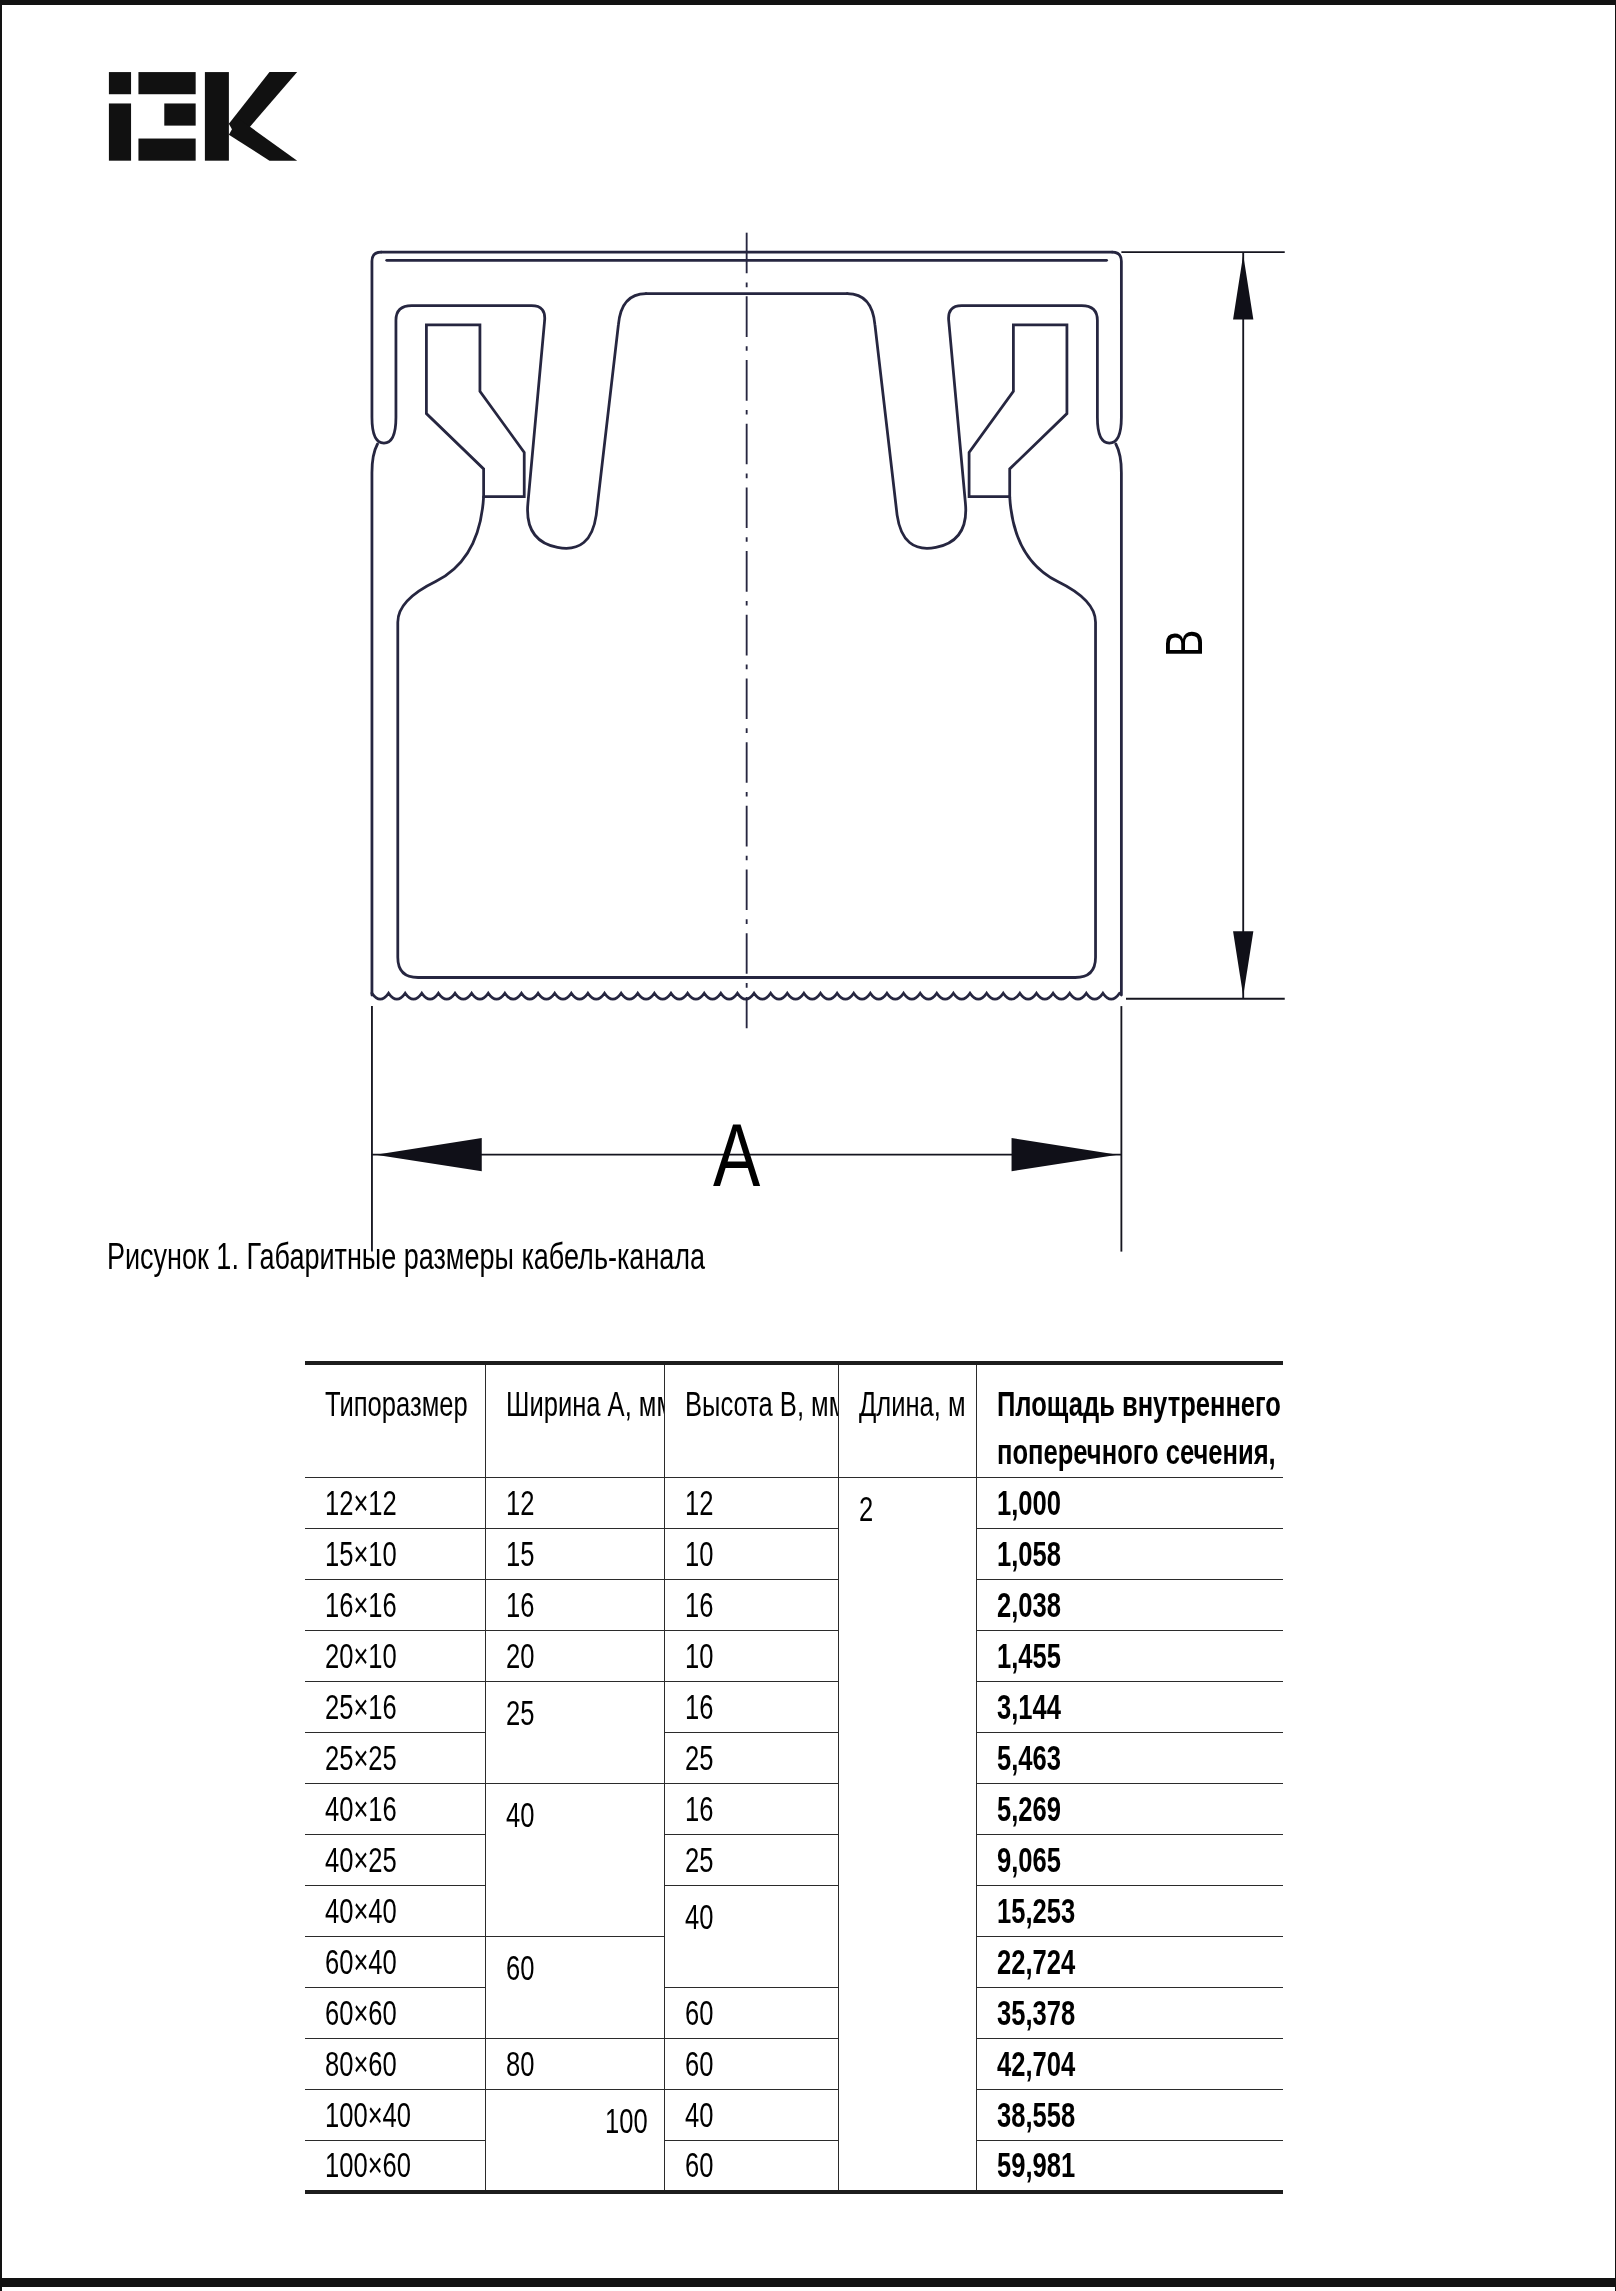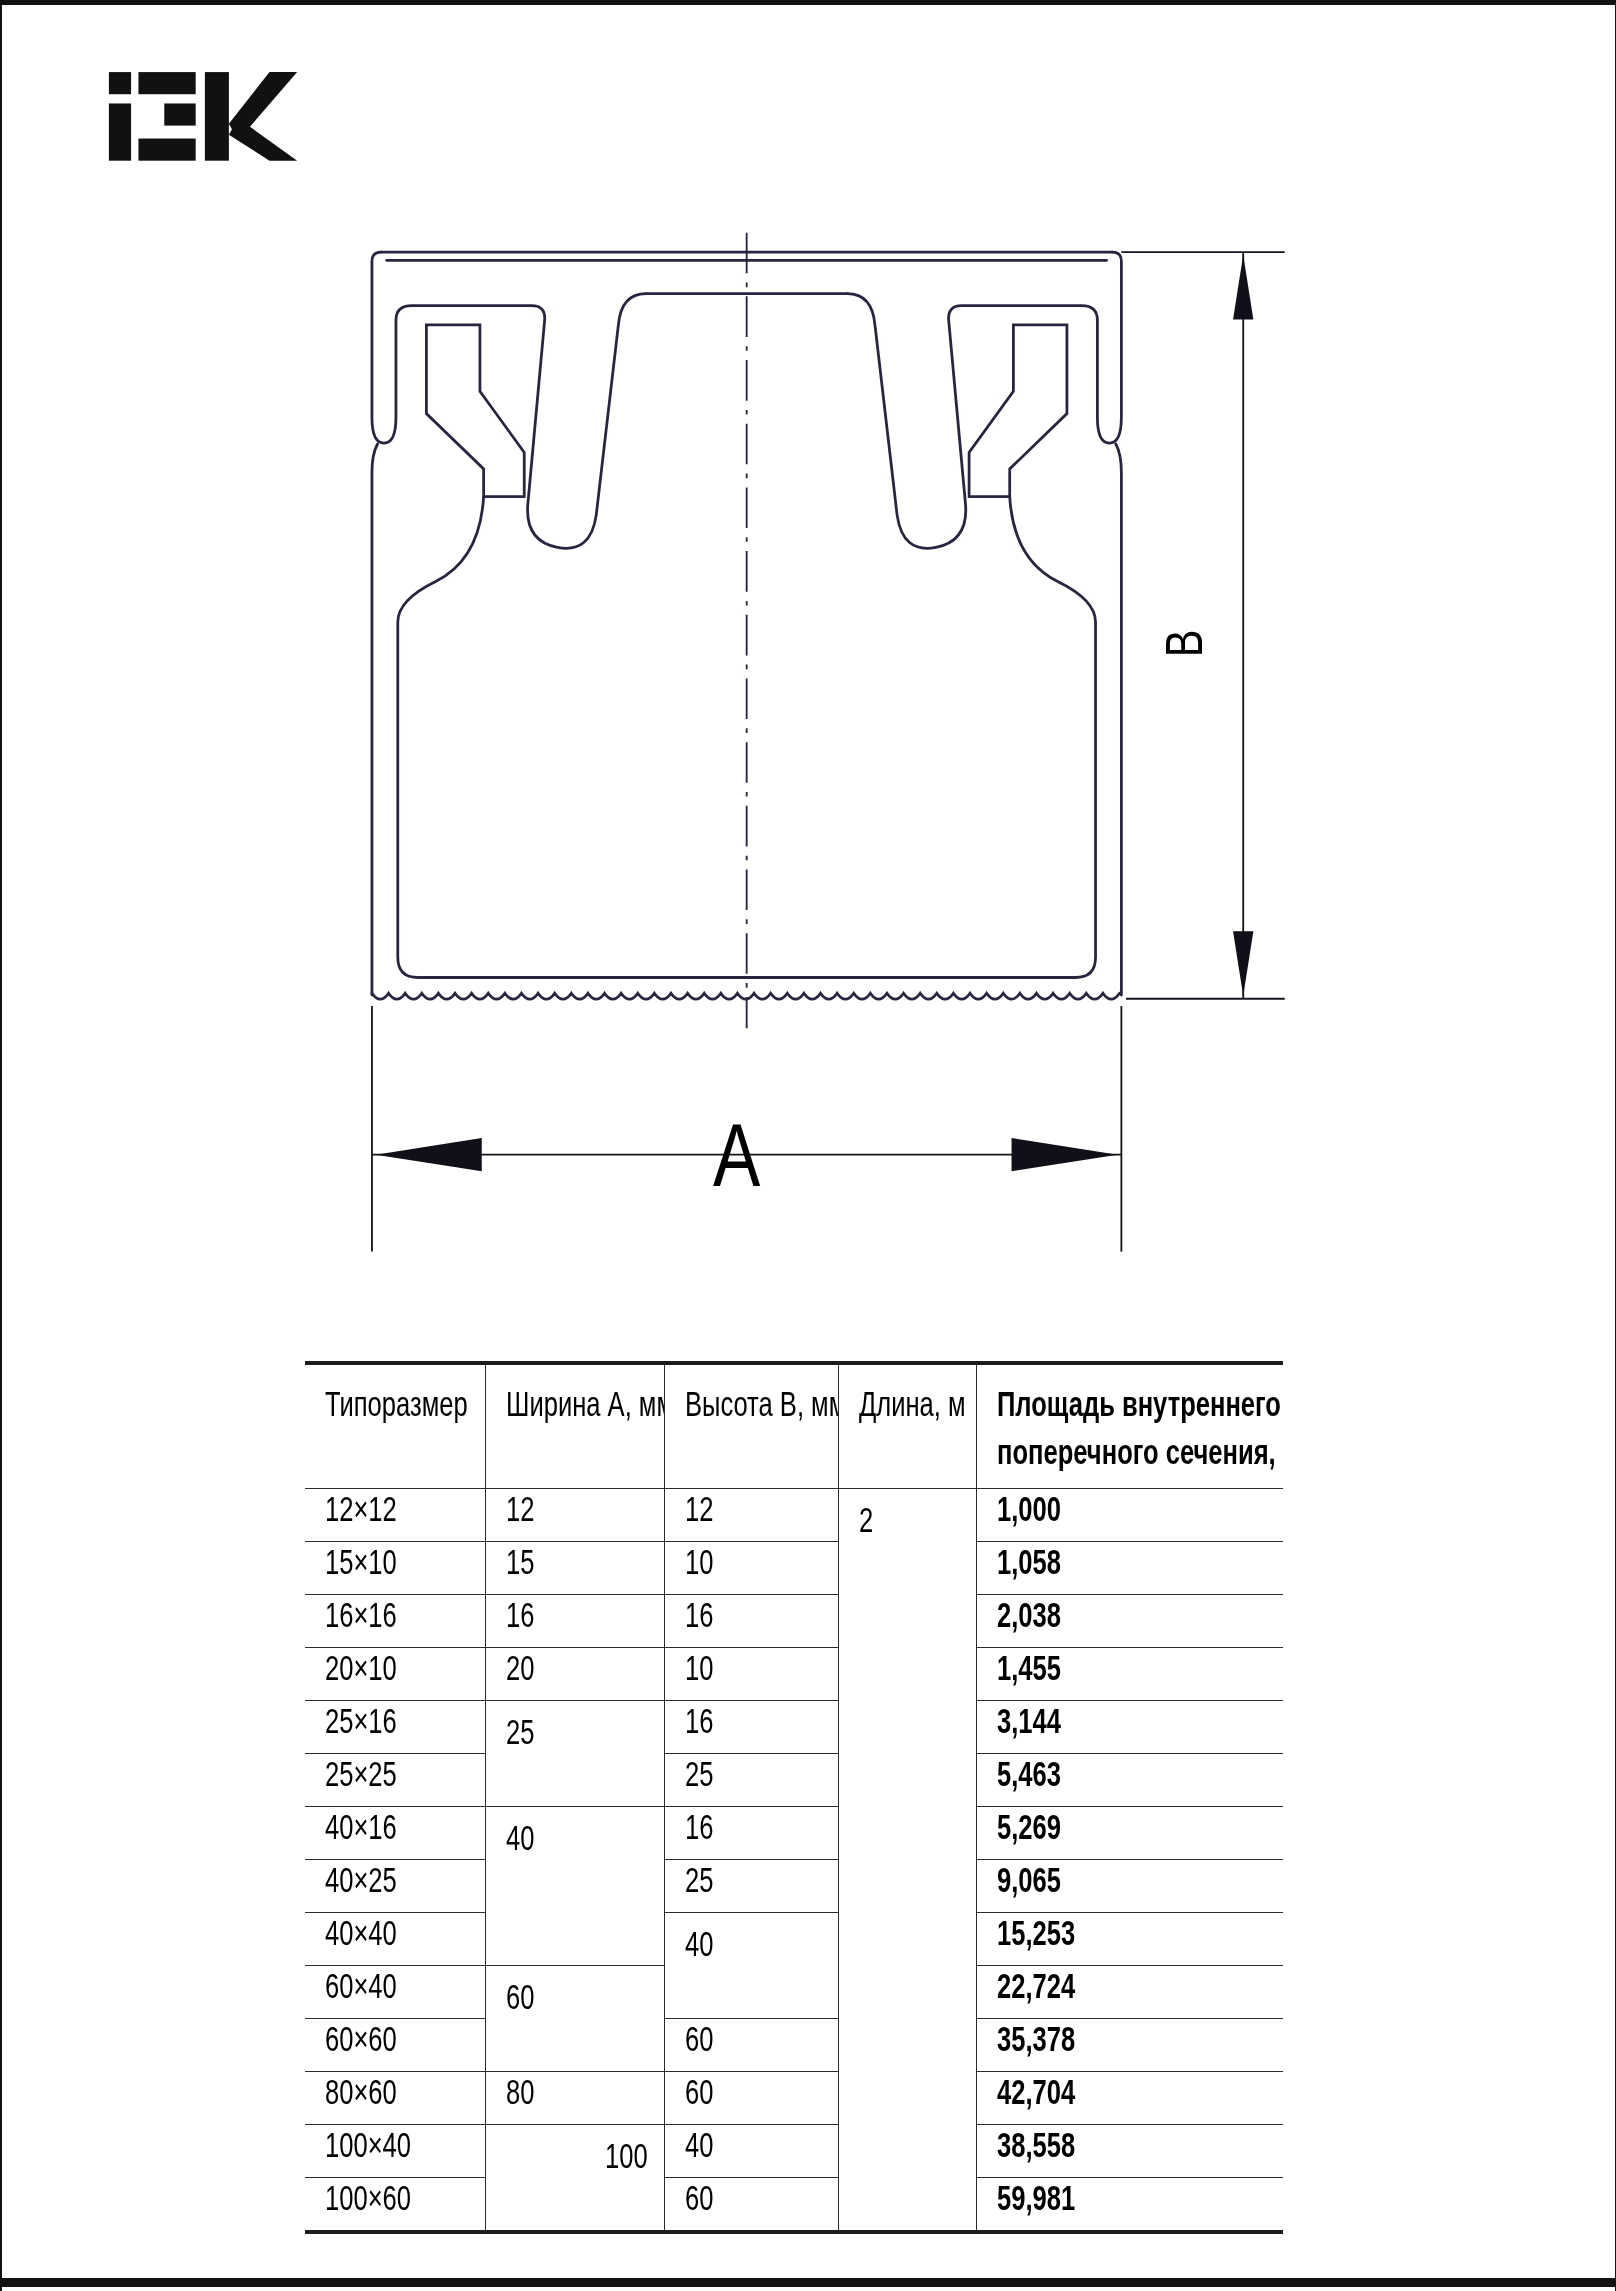--- a/index.html
+++ b/index.html
@@ -33,21 +33,21 @@
   #size-table{
     position:absolute;left:305px;top:1361px;
     border-collapse:collapse;table-layout:fixed;
     width:978px;
     font-size:35px;color:#000;
   }
   #size-table{border-top:4.6px solid #1d1d1d;border-bottom:4.6px solid #1d1d1d;}
   #size-table th,#size-table td{
     border-right:1.8px solid #2b2b2b;
     border-bottom:1.8px solid #2b2b2b;
-    padding:0 0 12px 20px;text-align:left;font-weight:normal;
+    padding:0 0 1px 20px;text-align:left;font-weight:normal;
     overflow:hidden;
   }
   #size-table th{vertical-align:top;padding-top:14.8px;line-height:1.38;}
   #size-table td{vertical-align:middle;}
   #size-table th.lastcol,#size-table td.lastcol{border-right:none;font-weight:bold;}
   #size-table td.nb{border-bottom:none;}
   #size-table tr.hdr{height:84px;}
   #size-table tr.r{height:51px;}
 </style>
 </head>
@@ -110,20 +110,23 @@
     <g stroke="#15151f" fill="none" stroke-width="2">
       <path d="M 403,1090 L 403,1356"></path>
       <path d="M 1215,1090 L 1215,1356"></path>
       <path d="M 403,1251 L 1215,1251"></path>
     </g>
     <polygon fill="#101018" points="407,1251 522,1233 522,1269"></polygon>
     <polygon fill="#101018" points="1211,1251 1096,1233 1096,1269"></polygon>
     <text transform="translate(798,1285) scale(0.8,1)" text-anchor="middle" font-size="96" fill="#000">A</text>
   </svg>
 
+  <div id="figure-caption">
+    <span class="cz">Рисунок 1. Габаритные размеры кабель-канала</span>
+  </div>
 
   <table id="size-table">
     <colgroup>
       <col style="width:180px">
         <col style="width:179px">
         <col style="width:174px">
       <col style="width:138px">
         <col style="width:307px">
     </colgroup>
     <tbody>

